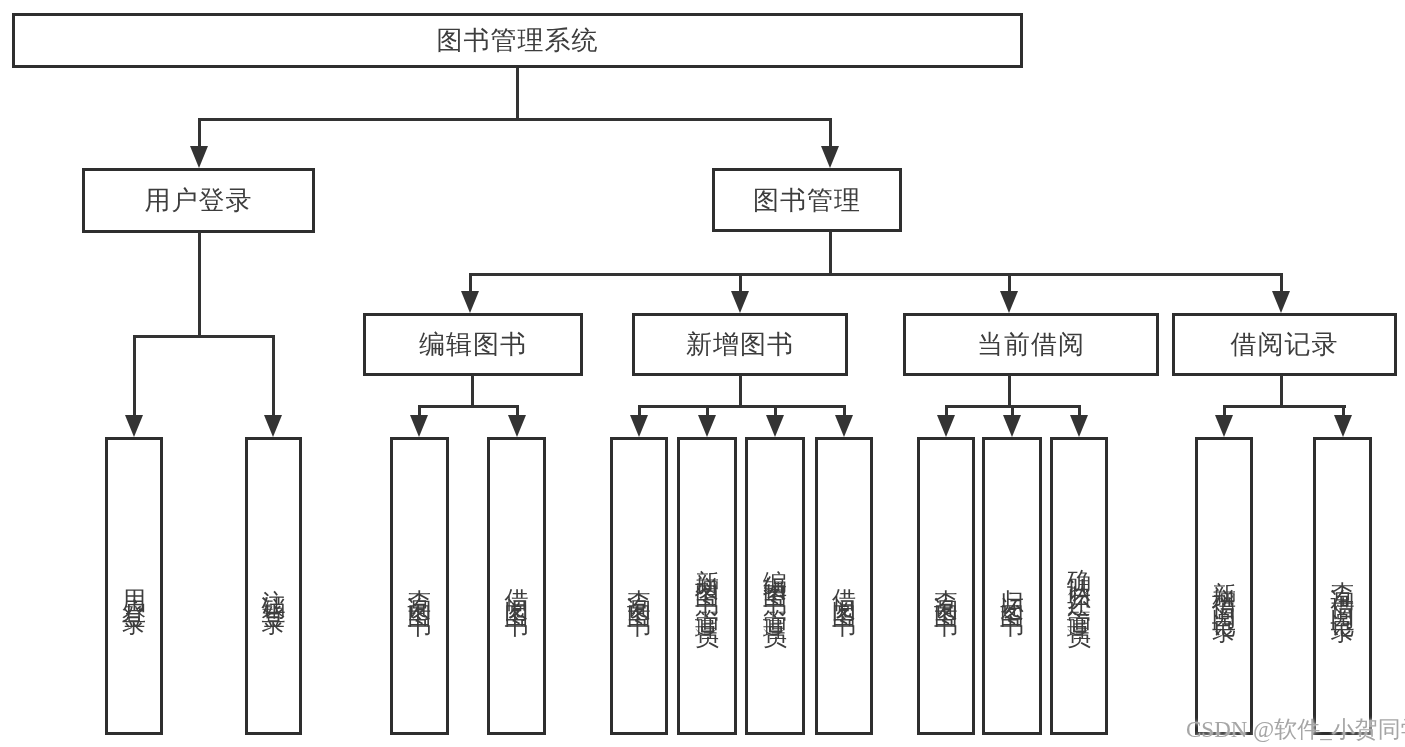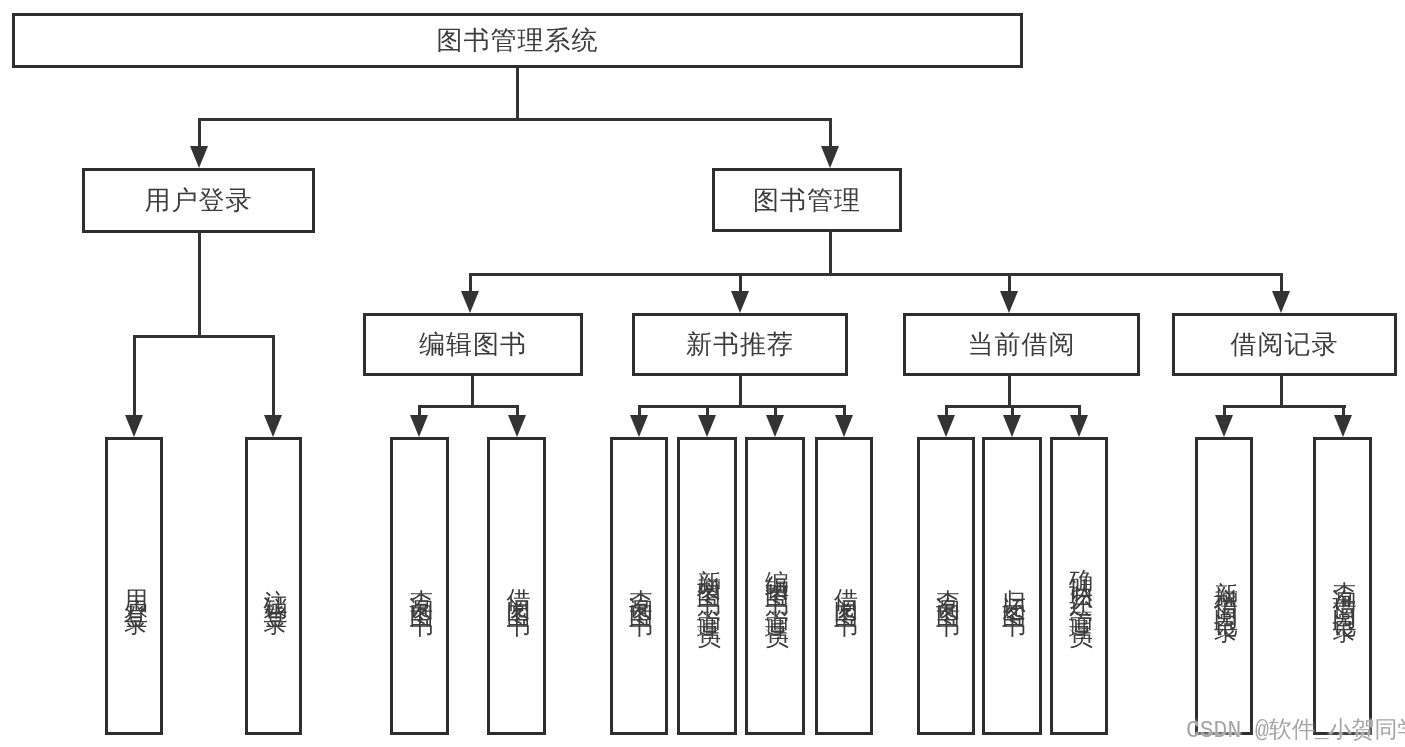--- a/index.html
+++ b/index.html
@@ -1,19 +1,19 @@
 <!DOCTYPE html>
 <html><head>
 <meta charset="utf-8">
 <style>
   html,body { margin:0; padding:0; background:#ffffff; }
   .canvas {
     position:relative; width:1405px; height:747px;
     background:#ffffff; overflow:hidden;
-    font-family:Liberation Mono, monospace;
+    font-family:Liberation Serif, serif;
     color:#3d3d3d;
   }
   
   .hbox {
     position:absolute; box-sizing:border-box;
     border:3px solid #2e2e2e; background:#ffffff;
     display:flex; align-items:center; justify-content:center;
     font-size:26px; letter-spacing:1px; white-space:nowrap;
   }
   
@@ -44,22 +44,22 @@
 <body>
 
 <div class="canvas">
 
   <div class="hbox" style="left:12px; top:13px; width:1011px; height:55px;">图书管理系统</div>
 
   <div class="hbox" style="left:82px; top:168px; width:233px; height:65px;">用户登录</div>
   <div class="hbox" style="left:712px; top:168px; width:190px; height:64px;">图书管理</div>
 
   <div class="hbox" style="left:363px; top:313px; width:220px; height:63px;">编辑图书</div>
-  <div class="hbox" style="left:632px; top:313px; width:216px; height:63px;">新书推荐</div>
-  <div class="hbox" style="left:903px; top:313px; width:237px; height:63px;">当前借阅</div>
+  <div class="hbox" style="left:632px; top:313px; width:216px; height:63px;">新增图书</div>
+  <div class="hbox" style="left:903px; top:313px; width:256px; height:63px;">当前借阅</div>
   <div class="hbox" style="left:1172px; top:313px; width:225px; height:63px;">借阅记录</div>
 
   <div class="vbox" style="left:105px; width:58px;">用户登录</div>
   <div class="vbox" style="left:245px; width:57px;">注销登录</div>
 
   <div class="vbox" style="left:390px; width:59px;">查询图书</div>
   <div class="vbox" style="left:487px; width:59px;">借阅图书</div>
 
   <div class="vbox" style="left:610px; width:58px;">查询图书</div>
   <div class="vbox" style="left:677px; width:60px;">新增图书（管理员）</div>

